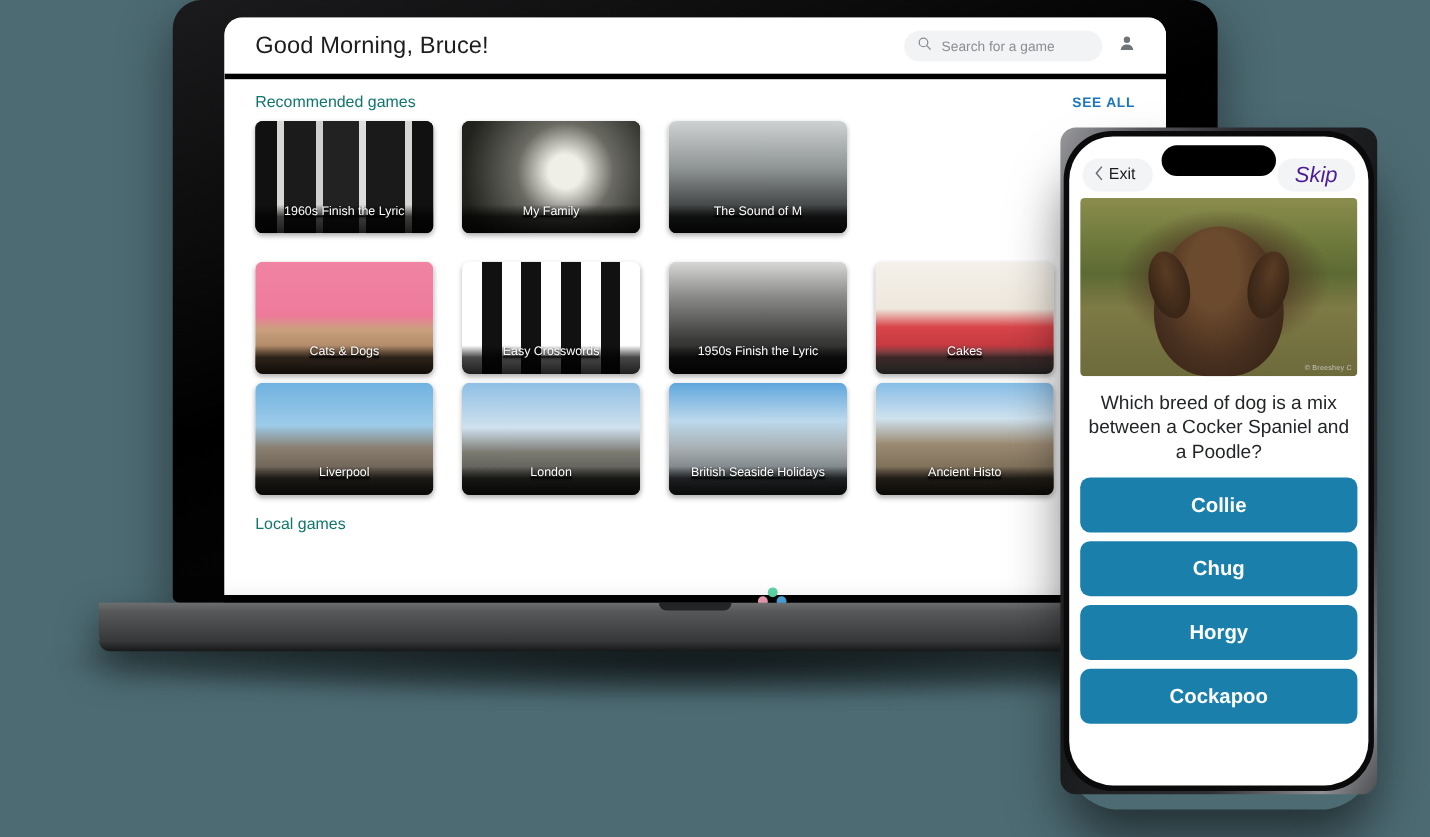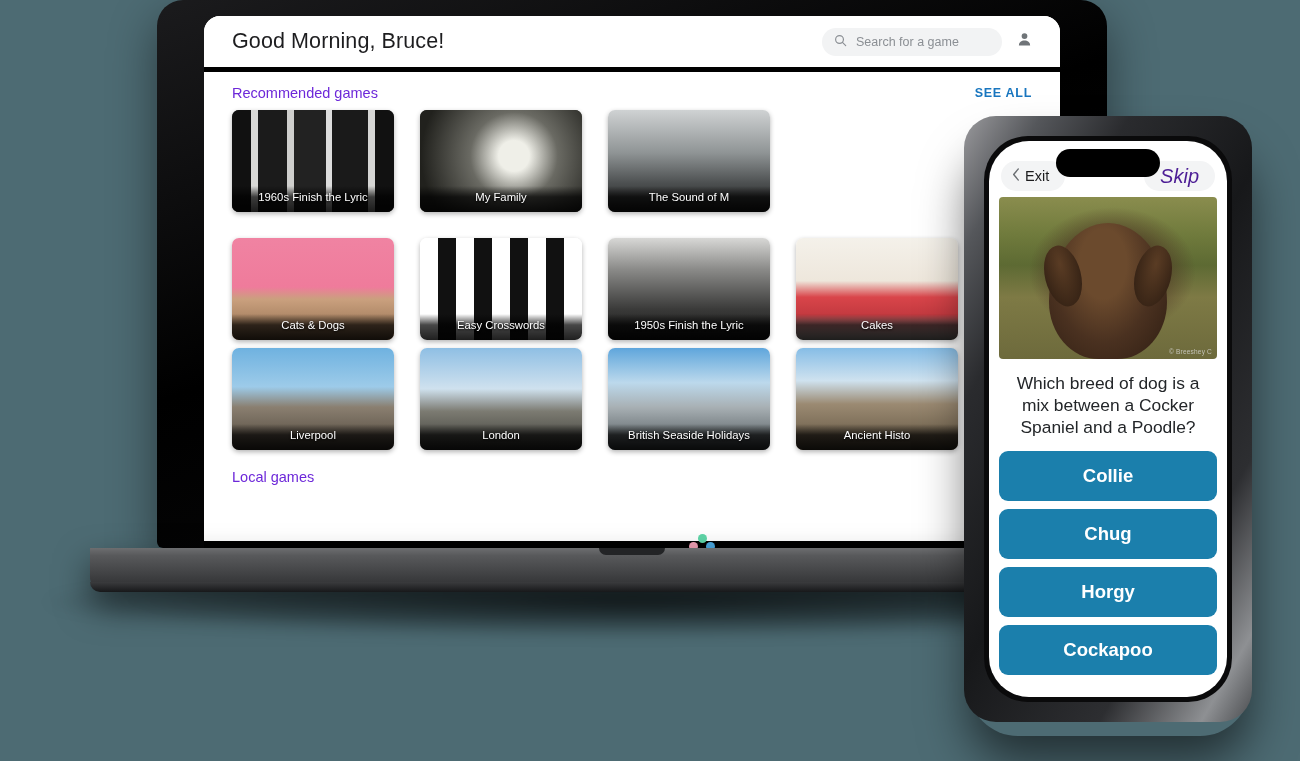--- a/index.html
+++ b/index.html
@@ -63,33 +63,33 @@
     padding:0 12px;box-sizing:border-box;
   }
   .searchbox .ph{font-size:12.5px;color:#8b8f94;}
   .avatar-btn{width:20px;height:20px;display:flex;align-items:center;justify-content:center;}
 
   .section{padding:0 28px;box-sizing:border-box;}
   .section-head{
     display:flex;align-items:center;justify-content:space-between;
     height:34px;margin-top:4px;
   }
-  .section-title{font-size:14.5px;color:#6d28d9;}
+  .section-title{font-size:14.5px;color:#0f766e;}
   .see-all{font-size:12.5px;color:#1976bf;letter-spacing:.7px;font-weight:bold;}
 
   .row{display:flex;gap:26px;}
   .card{
     position:relative;width:162px;height:102px;border-radius:7px;overflow:hidden;
     box-shadow:0 2px 5px rgba(0,0,0,.30);flex:0 0 auto;
   }
   .card .art{position:absolute;inset:0;}
   .card .cap{
     position:absolute;left:0;right:0;bottom:0;height:26px;
     background:linear-gradient(180deg,rgba(0,0,0,0) 0%,rgba(0,0,0,.72) 42%,rgba(0,0,0,.88) 100%);
-    display:flex;align-items:center;justify-content:center;
+    display:flex;align-items:flex-start;justify-content:center;text-decoration:underline;
   }
   .card .cap span{
     color:#fff;font-size:11.3px;padding-bottom:4px;white-space:nowrap;
     text-shadow:0 1px 2px rgba(0,0,0,.9);
   }
 
   
   .a-jail{background:linear-gradient(90deg,#111 0 12%,#d8d8d6 12% 16%,#1b1b1b 16% 34%,#cfcfcd 34% 38%,#222 38% 58%,#ddd 58% 62%,#1a1a1a 62% 84%,#d6d6d4 84% 88%,#111 88% 100%),#1b1b1b;}
   .a-wedding{background:radial-gradient(circle at 58% 45%,#efefe8 0 14%,#6a6a63 40%,#21211d 85%),#2a2a25;}
   .a-wood{background:
@@ -127,23 +127,23 @@
   
   #phone{
     position:absolute;left:958px;top:104px;width:300px;height:622px;
   }
   .ph-shadow{
     position:absolute;left:10px;top:22px;width:282px;height:610px;border-radius:50px;
     box-shadow:0 26px 48px rgba(0,0,0,.55);
   }
   .ph-body{
     position:absolute;left:6px;top:12px;width:288px;height:606px;
-    border-radius:32px;
+    border-radius:14px;
     background:linear-gradient(120deg,#9a9a9d 0%,#55575b 12%,#2a2b2e 26%,#17181a 50%,#2d2e31 76%,#8e9093 92%,#4a4c4f 100%);
-    padding:20px;box-sizing:border-box;
+    padding:3px;box-sizing:border-box;
   }
   .ph-inner{
     width:100%;height:100%;border-radius:44px;background:#0a0a0b;
     padding:5px;box-sizing:border-box;
   }
   .ph-screen{
     width:100%;height:100%;border-radius:40px;background:#fff;overflow:hidden;position:relative;
   }
   .island{
     position:absolute;left:50%;transform:translateX(-50%);top:8px;

